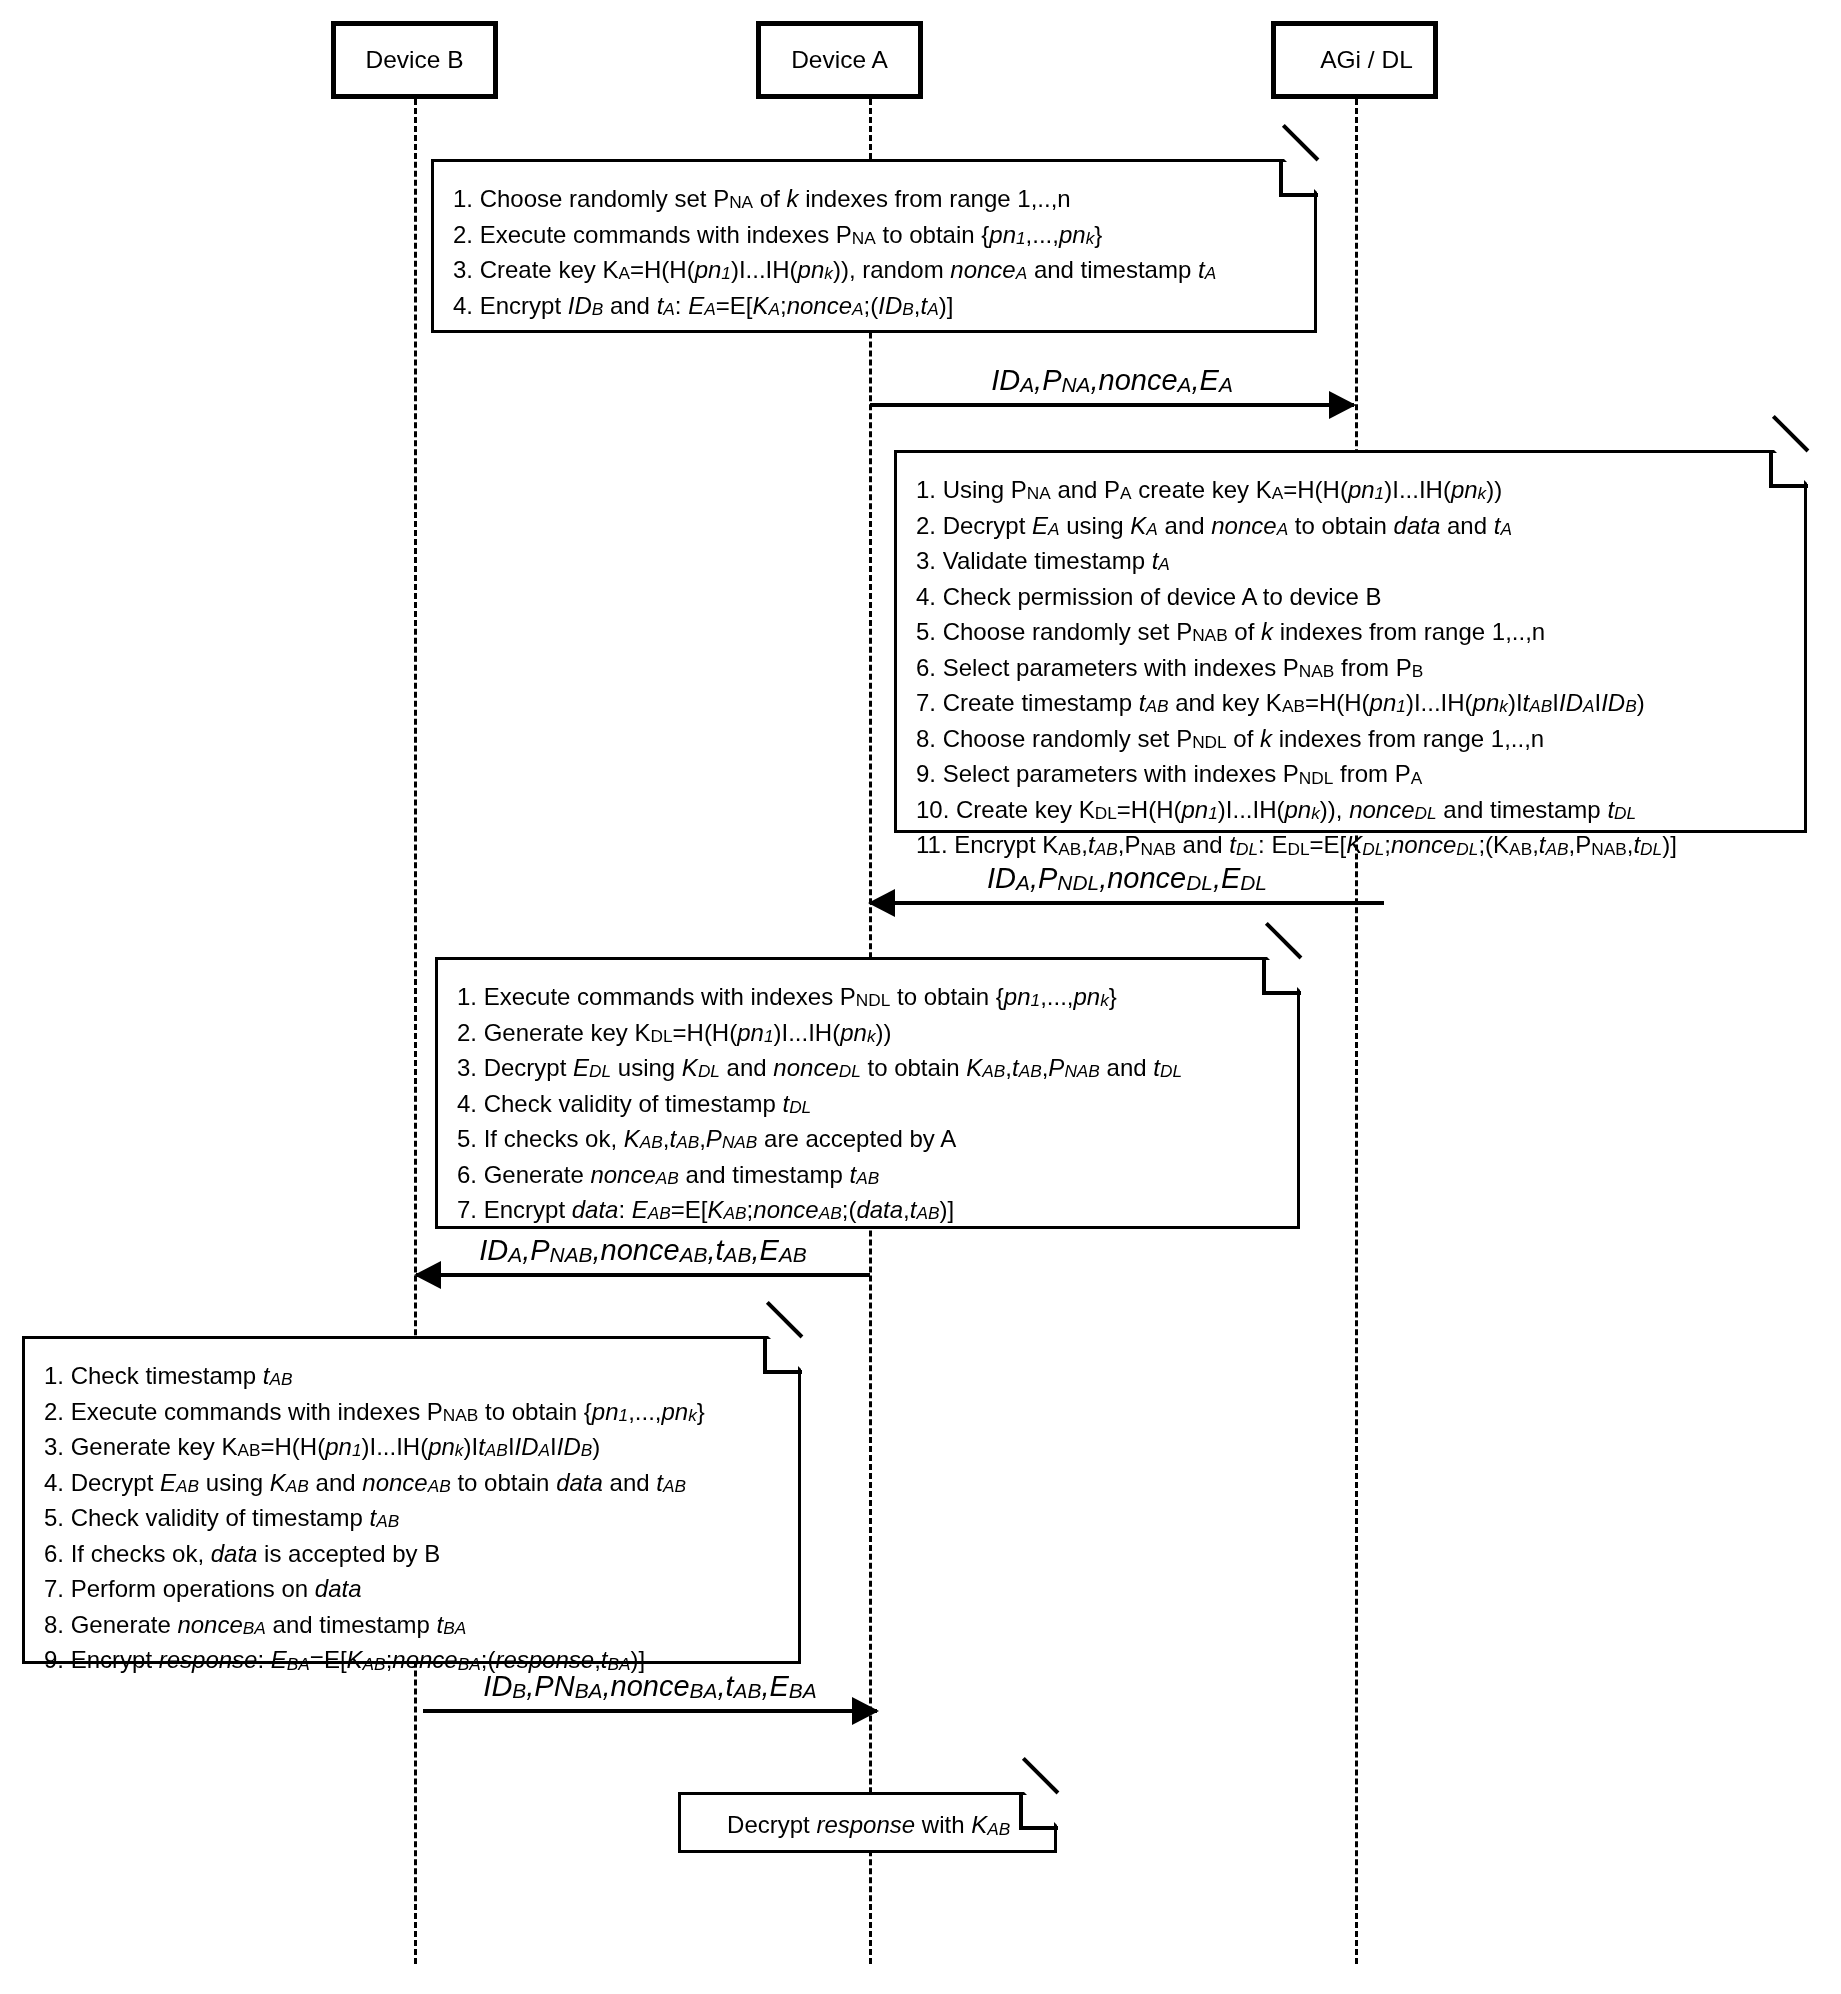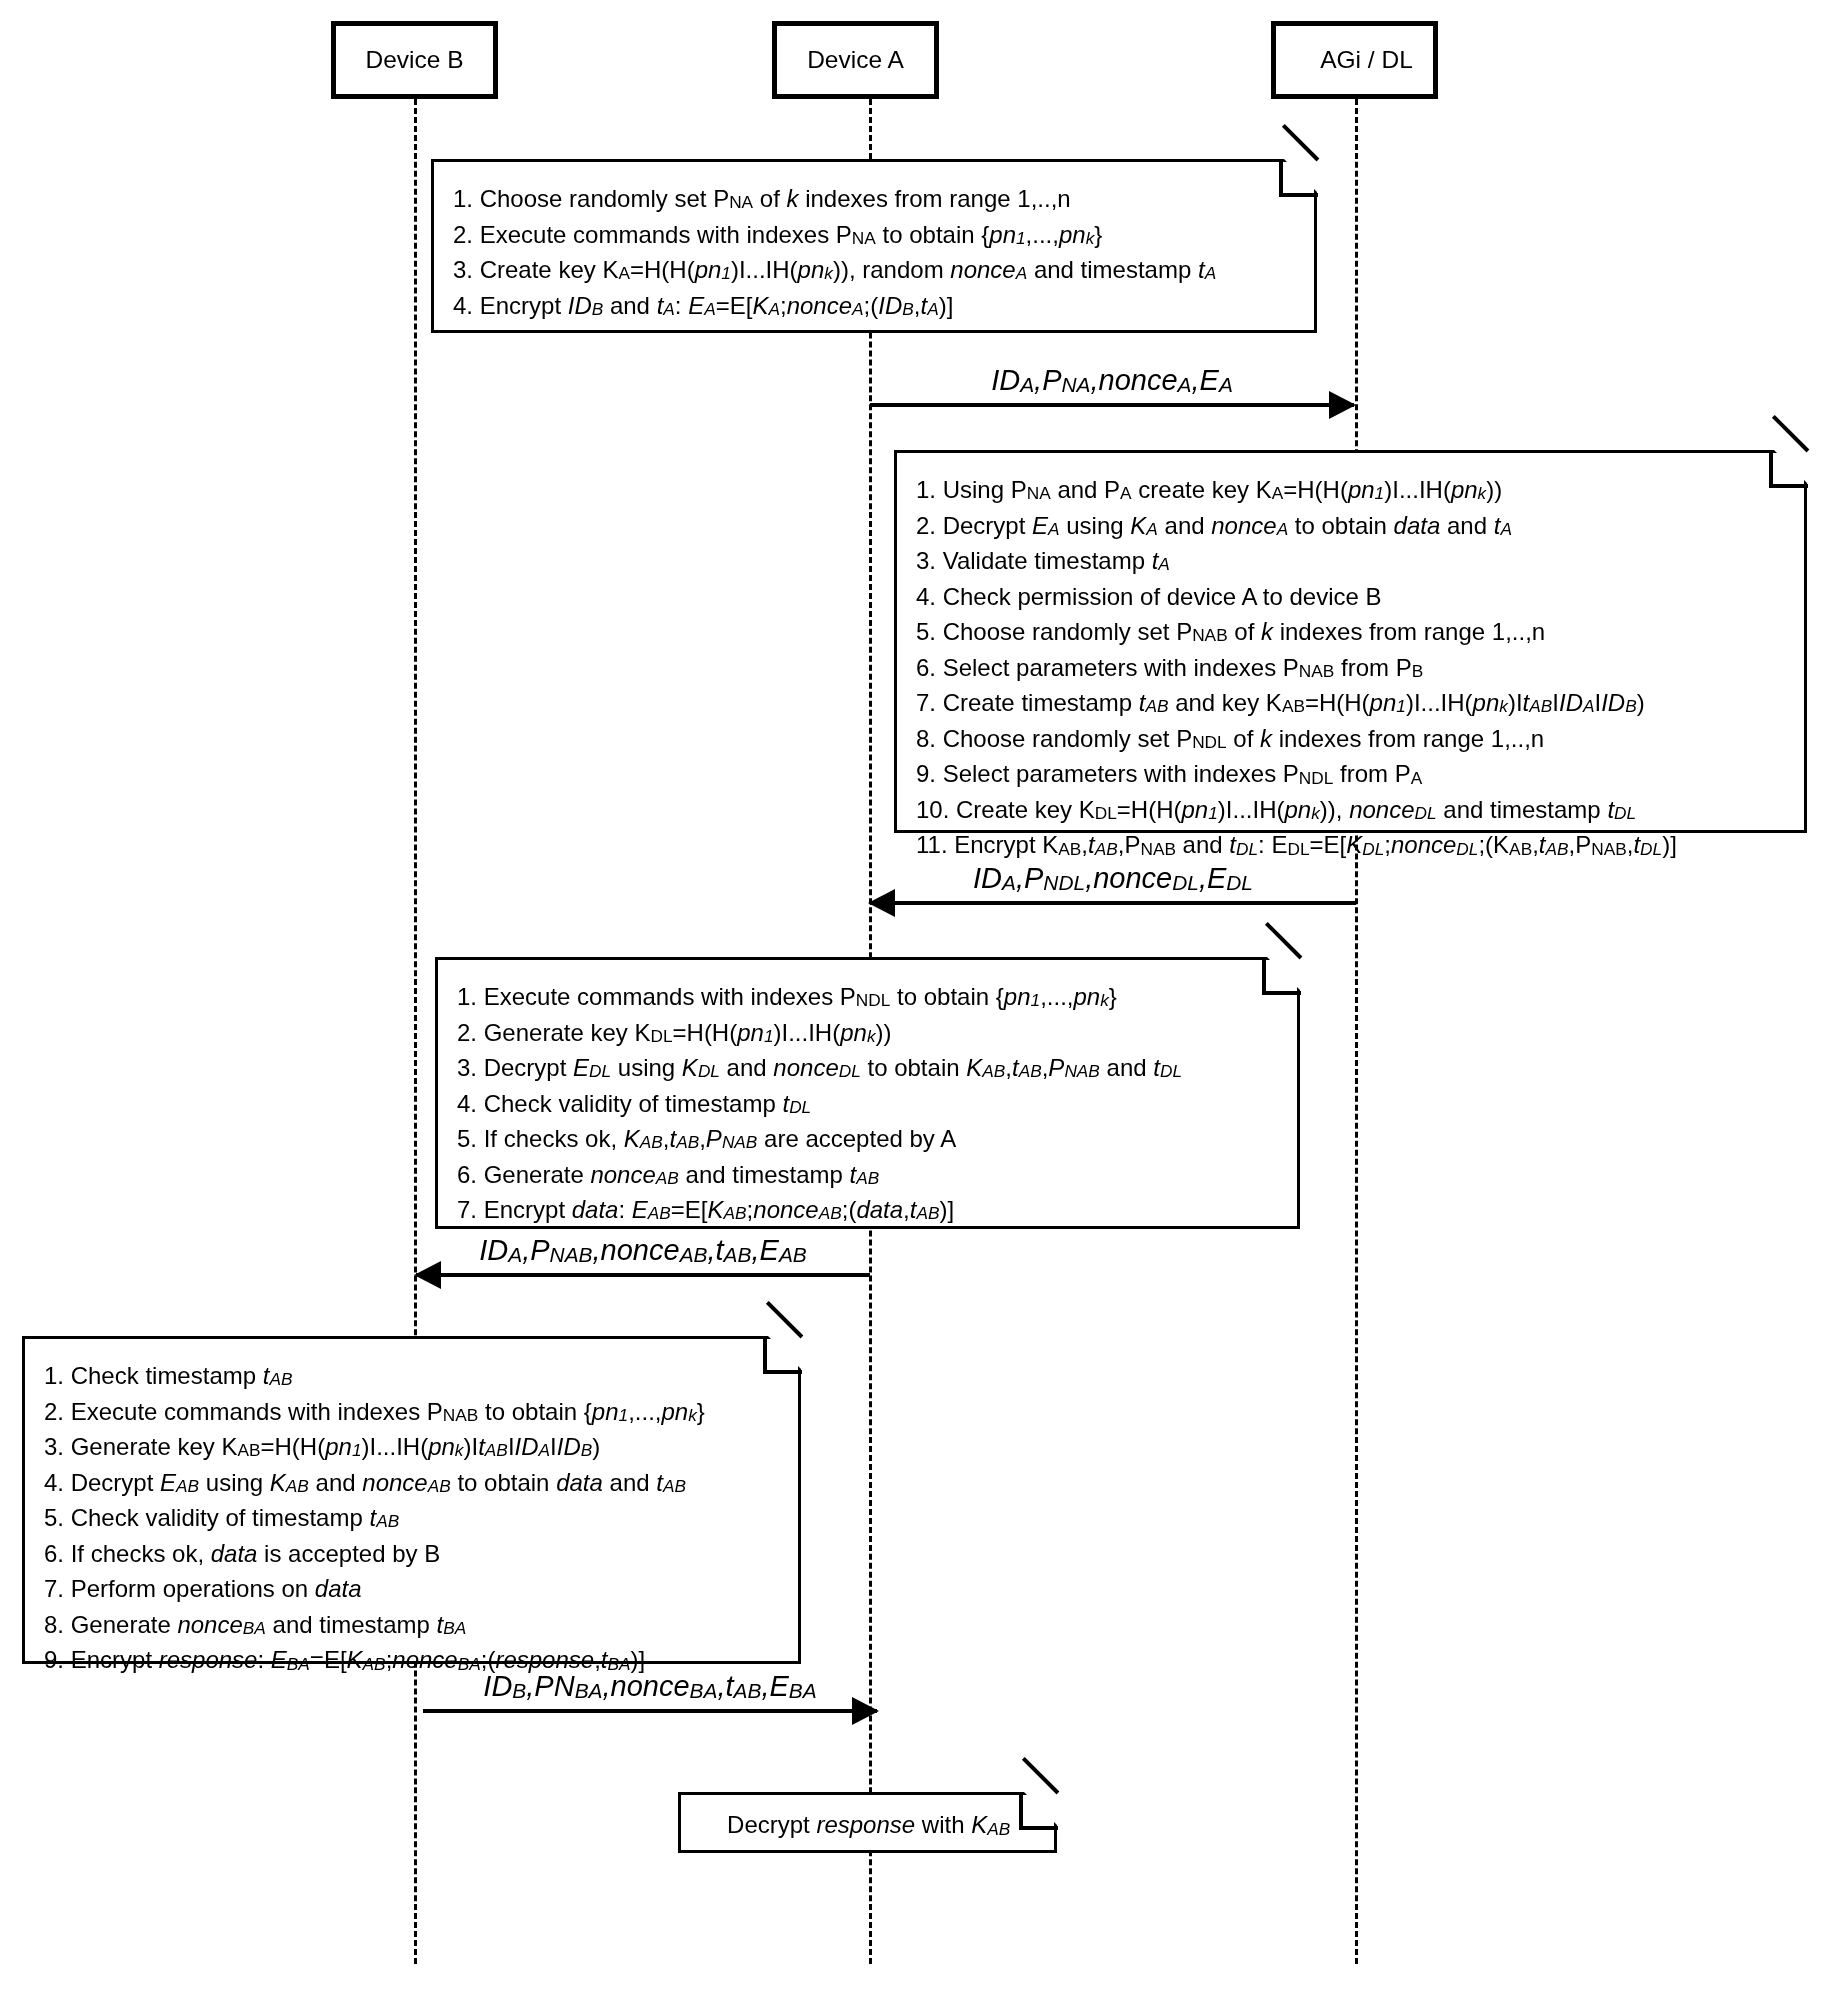--- a/index.html
+++ b/index.html
@@ -159,21 +159,21 @@
 <div id="canvas">
 
   <div class="lifeline" style="left:414px; top:99px; height:1865px;"></div>
   <div class="lifeline" style="left:869px; top:99px; height:1865px;"></div>
   <div class="lifeline" style="left:1355px; top:99px; height:1865px;"></div>
 
   <div class="actor-box" style="left:331px; top:21px; width:167px; height:78px;">
     <span class="actor-label">Device B</span>
   </div>
 
-  <div class="actor-box" style="left:772px; top:21px; width:167px; height:78px;">
+  <div class="actor-box" style="left:756px; top:21px; width:167px; height:78px;">
     <span class="actor-label">Device A</span>
   </div>
 
   <div class="actor-box" style="left:1271px; top:21px; width:167px; height:78px;padding-left:24px;">
     <span class="actor-label">AGi / DL</span>
   </div>
 
   <div class="note" style="left:431px; top:159px; width:886px; height:174px;">
     <span class="fold-cut"></span>
     <span class="fold-diag"></span>
@@ -206,21 +206,21 @@
       <div class="note-line">5. Choose randomly set P<sub>NAB</sub> of <i>k</i> indexes from range 1,..,n</div>
       <div class="note-line">6. Select parameters with indexes P<sub>NAB</sub> from P<sub>B</sub></div>
       <div class="note-line">7. Create timestamp <i>t<sub>AB</sub></i> and key K<sub>AB</sub>=H(H(<i>pn<sub>1</sub></i>)I...IH(<i>pn<sub>k</sub></i>)I<i>t<sub>AB</sub></i>I<i>ID<sub>A</sub></i>I<i>ID<sub>B</sub></i>)</div>
       <div class="note-line">8. Choose randomly set P<sub>NDL</sub> of <i>k</i> indexes from range 1,..,n</div>
       <div class="note-line">9. Select parameters with indexes P<sub>NDL</sub> from P<sub>A</sub></div>
       <div class="note-line">10. Create key K<sub>DL</sub>=H(H(<i>pn<sub>1</sub></i>)I...IH(<i>pn<sub>k</sub></i>)), <i>nonce<sub>DL</sub></i> and timestamp <i>t<sub>DL</sub></i></div>
       <div class="note-line">11. Encrypt K<sub>AB</sub>,<i>t<sub>AB</sub></i>,P<sub>NAB</sub> and <i>t<sub>DL</sub></i>: E<sub>DL</sub>=E[<i>K<sub>DL</sub></i>;<i>nonce<sub>DL</sub></i>;(K<sub>AB</sub>,<i>t<sub>AB</sub></i>,P<sub>NAB</sub>,<i>t<sub>DL</sub></i>)]</div>
     </div>
   </div>
 
-  <div class="msg" style="left:870px; top:860px; width:486px; height:45px;">
+  <div class="msg" style="left:870px; top:860px; width:486px; height:45px;padding-left:28px;">
     <span class="msg-label"><i>ID<sub>A</sub></i>,<i>P<sub>NDL</sub></i>,<i>nonce<sub>DL</sub></i>,<i>E<sub>DL</sub></i></span>
     <span class="msg-line"></span>
     <span class="arrowhead left"></span>
   </div>
 
   <div class="note" style="left:435px; top:957px; width:865px; height:272px;">
     <span class="fold-cut"></span>
     <span class="fold-diag"></span>
     <span class="fold-vline"></span>
     <span class="fold-hline"></span>

